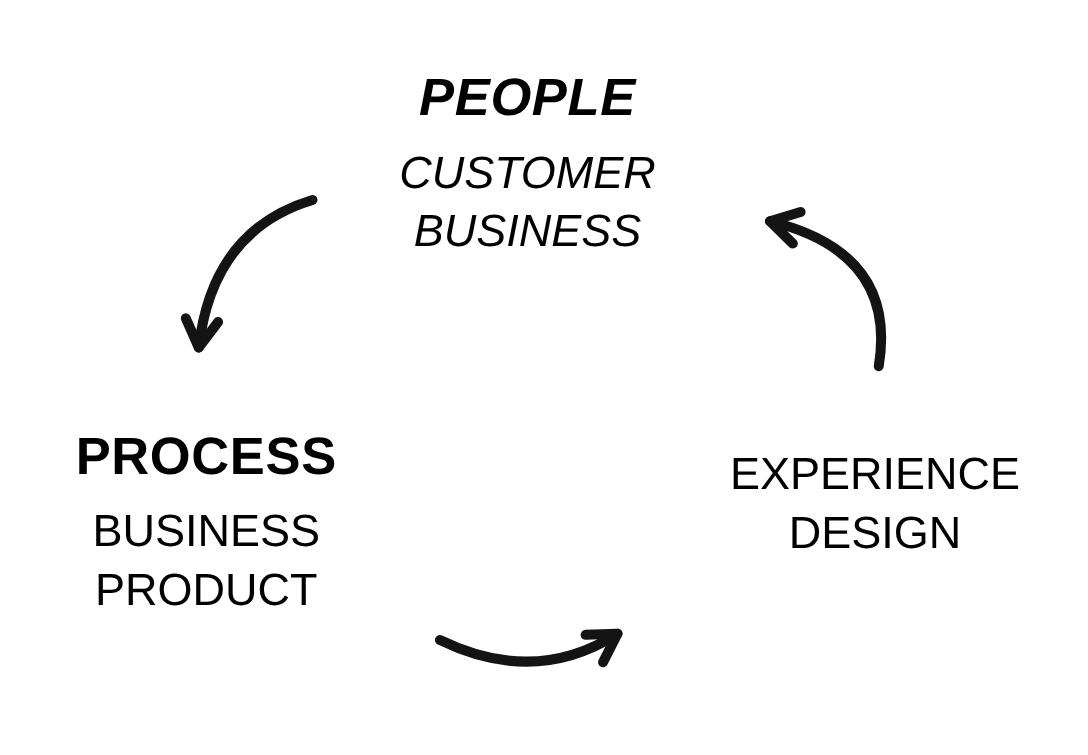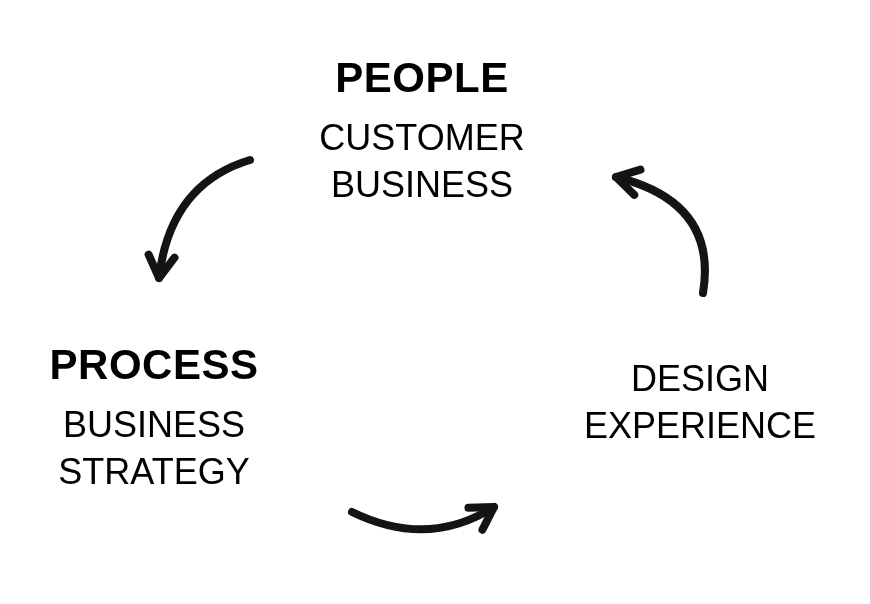--- a/index.html
+++ b/index.html
@@ -19,22 +19,22 @@
       font-weight: 700;
       letter-spacing: 0.5px;
       line-height: 1.1;
     }
     .node-sub {
       font-size: 36px;
       font-weight: 400;
       margin-top: 14px;
       line-height: 1.3;
     }
-    #node-people  { left: 222px; top: 55px;  width: 400px; }
-    #node-process { left: 4px;  top: 342px; width: 300px; }
+    #node-people  { left: 222px; top: 55px;  width: 400px; font-style: italic; }
+    #node-process { left: 15px;  top: 342px; width: 300px; }
     #node-product { left: 550px; top: 342px; width: 300px; }
     svg.arrows {
       position: absolute;
       left: 0; top: 0;
       pointer-events: none;
     }
     .arrow-path {
       fill: none;
       stroke-width: 8;
       stroke-linecap: round;
@@ -50,28 +50,28 @@
     <div class="node-sub">
       <div>CUSTOMER</div>
       <div>BUSINESS</div>
     </div>
   </div>
 
   <div class="node" id="node-process">
     <div class="node-title">PROCESS</div>
     <div class="node-sub">
       <div>BUSINESS</div>
-      <div>STRATEGY</div>
+      <div>PRODUCT</div>
     </div>
   </div>
 
   <div class="node" id="node-product">
     <div class="node-sub">
+      <div>EXPERIENCE</div>
       <div>DESIGN</div>
-      <div>EXPERIENCE</div>
     </div>
   </div>
 
   <svg class="arrows" width="870" height="604" viewBox="0 0 870 604">
     <defs>
       <marker id="arrowhead" markerUnits="userSpaceOnUse" markerWidth="44" markerHeight="44" refX="30" refY="22" orient="auto">
         <path d="M 8 9 L 30 22 L 8 35" fill="none" stroke="#141414" stroke-width="8" stroke-linecap="round" stroke-linejoin="round"></path>
       </marker>
     </defs>
 

